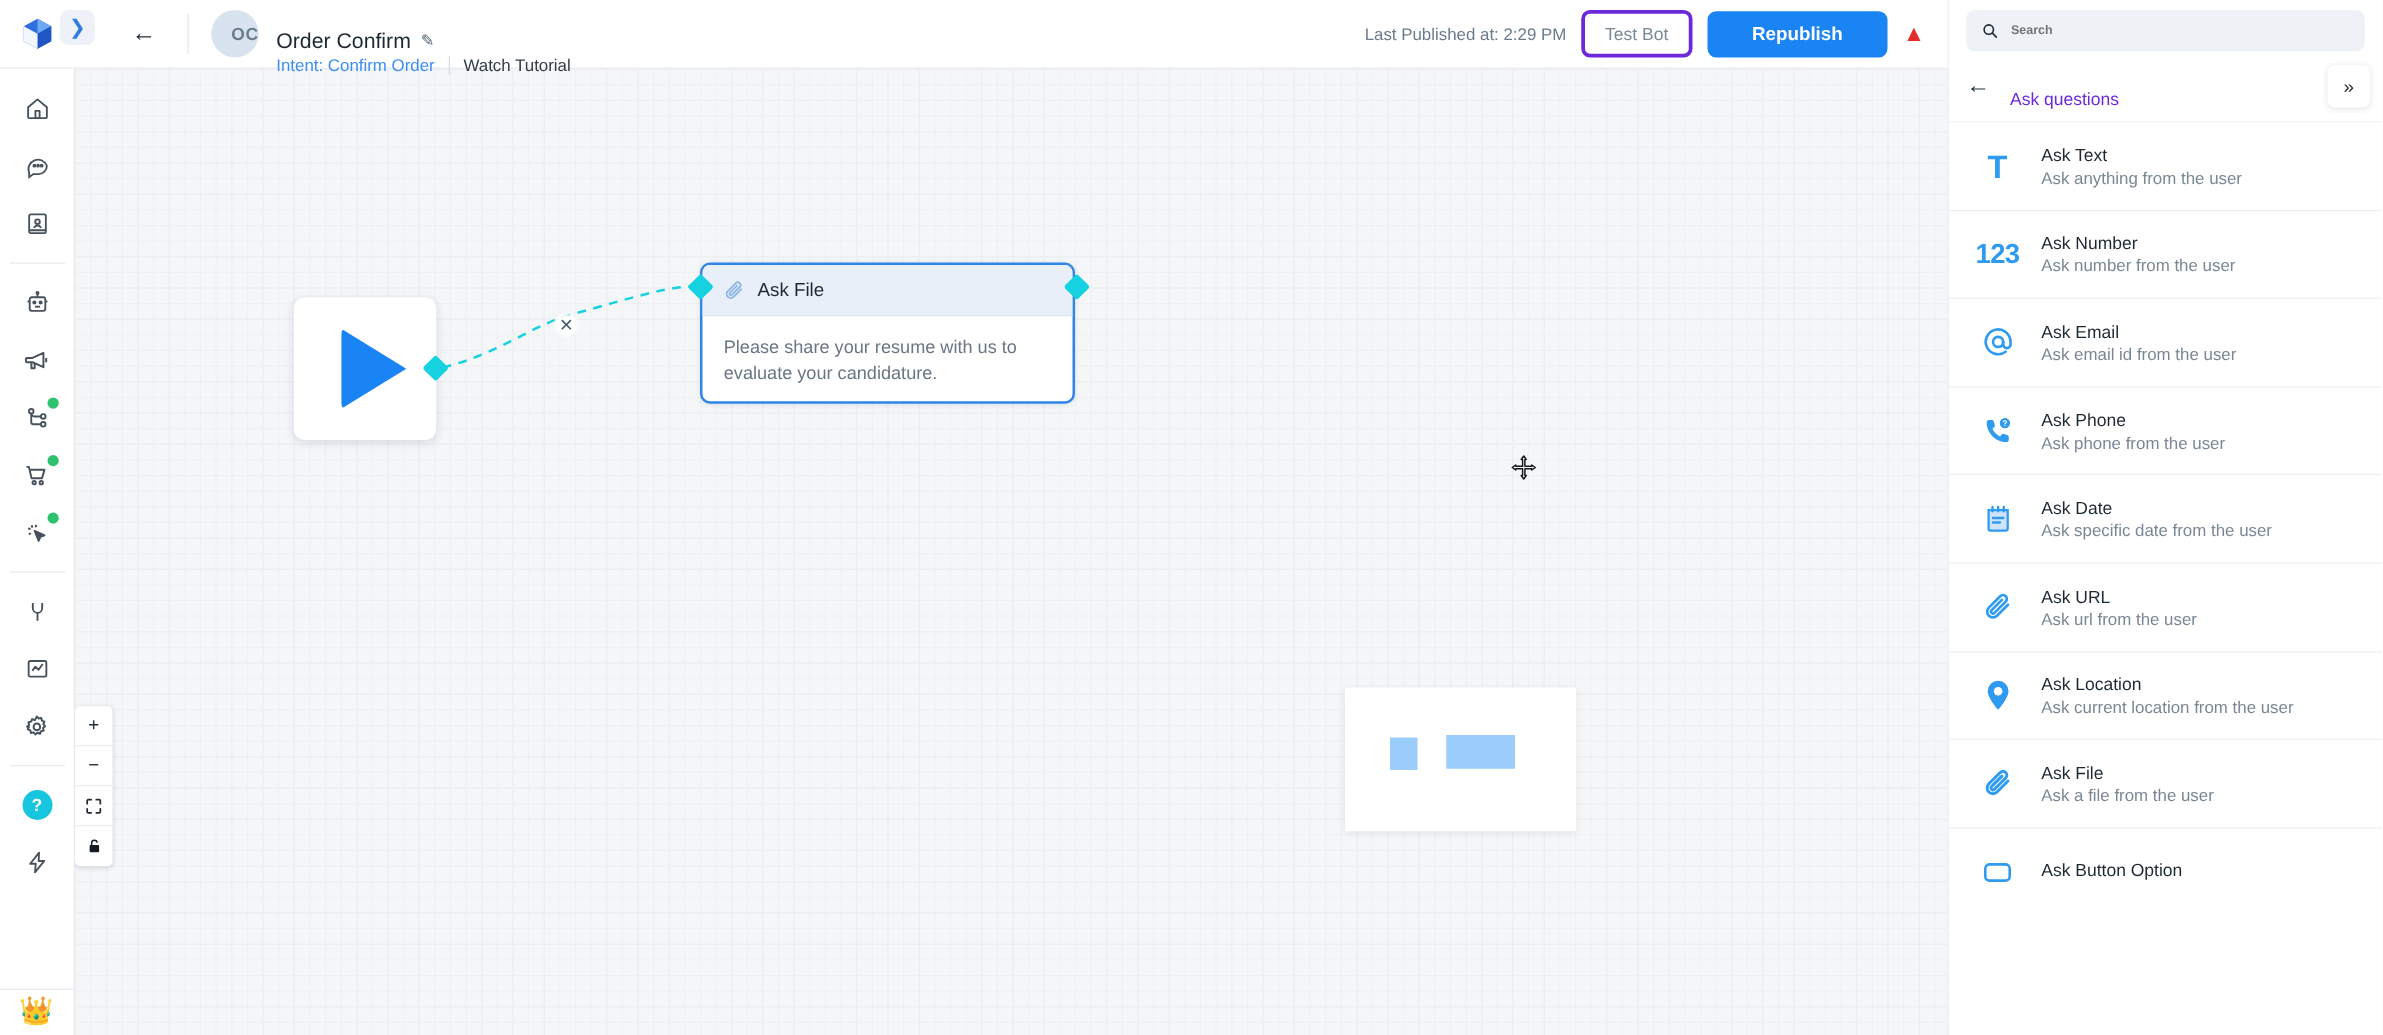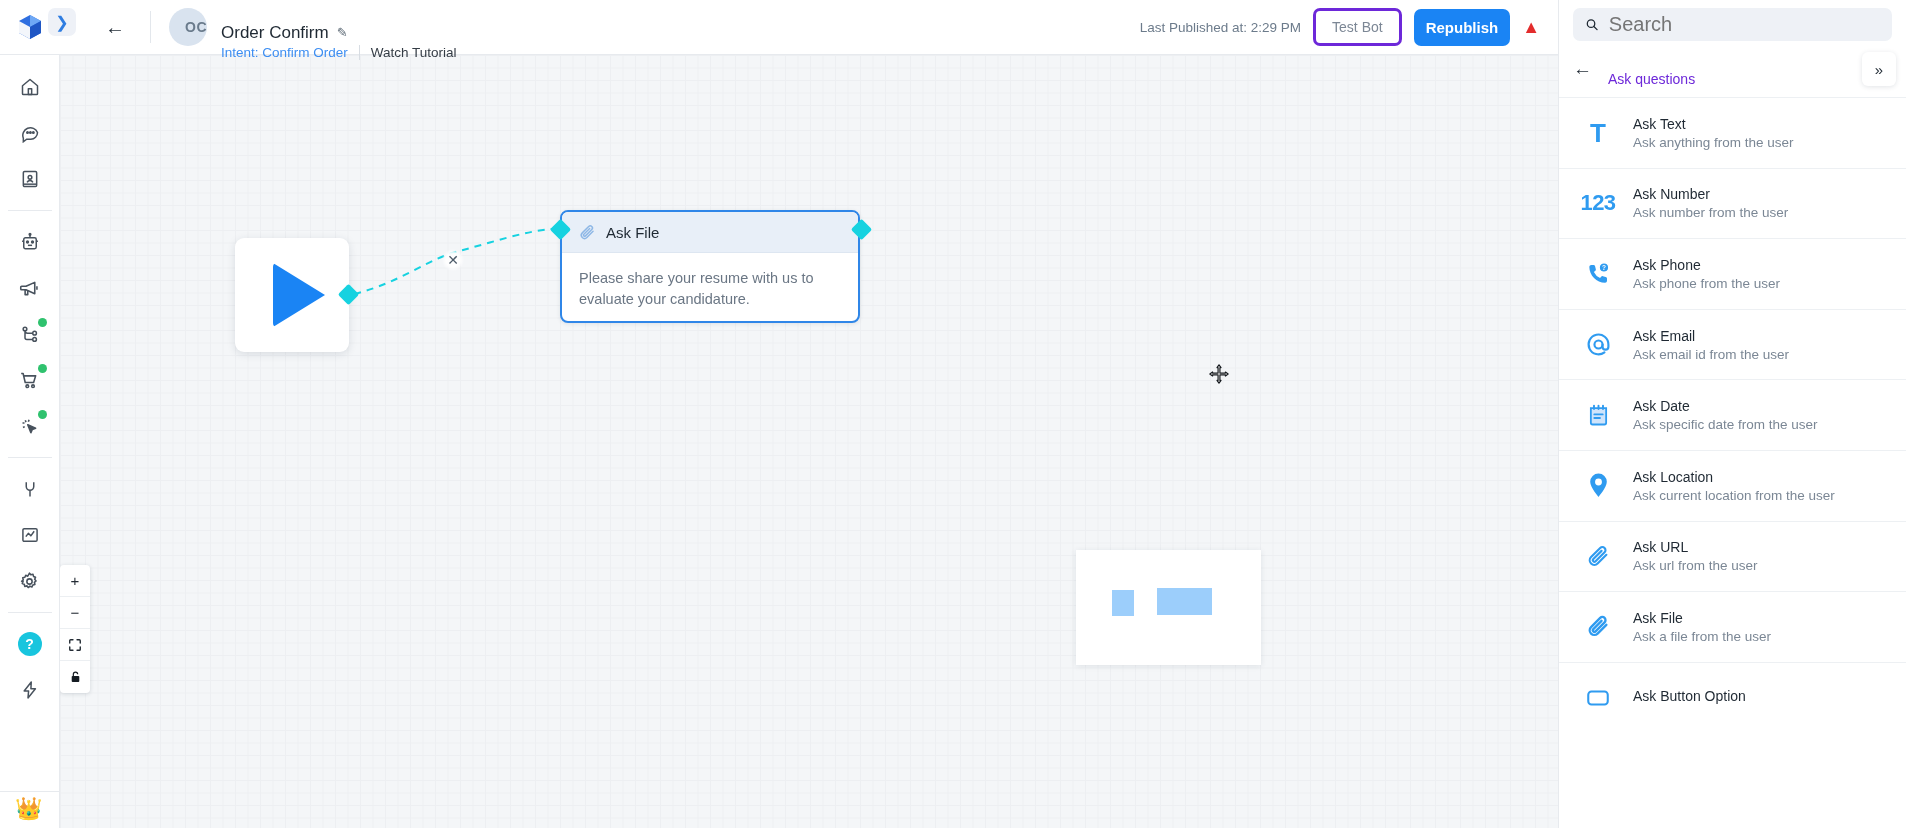--- a/index.html
+++ b/index.html
@@ -48,21 +48,21 @@
   .watch { color: #343c45; cursor: pointer; }
   .tb-right { margin-left: auto; display: flex; align-items: center; gap: 12px; padding-right: 18px; }
   .published { font-size: 13.5px; color: #6c7b8b; }
   .btn-test {
     border: 3px solid #6d28d9; background: #fff; color: #7c8795;
     font-size: 14px; padding: 8px 16px; border-radius: 7px; cursor: pointer;
     font-family: "Liberation Sans", sans-serif;
   }
   .btn-republish {
     background: #1a84f4; color: #fff; border: none;
-    font-size: 15px; font-weight: bold; padding: 10px 12px; border-radius: 7px;
+    font-size: 15px; font-weight: bold; padding: 10px 36px; border-radius: 7px;
     cursor: pointer; font-family: "Liberation Sans", sans-serif;
   }
   .warn-icon { color: #e32c2c; font-size: 18px; cursor: pointer; line-height: 1; }
 
   
   .rail {
     position: absolute; left: 0; top: 55px; width: 60px; height: 773px;
     background: #fff; border-right: 1px solid #e7eaee;
     display: flex; flex-direction: column; align-items: center;
     padding-top: 10px; z-index: 25;
@@ -178,22 +178,23 @@
     background: #fff; border-left: 1px solid #e7eaee; z-index: 20;
     display: flex; flex-direction: column;
   }
   .rp-search-wrap { padding: 8px 14px 0 14px; }
   .rp-search {
     display: flex; align-items: center; gap: 10px;
     background: #eef1f6; border-radius: 7px; height: 33px; padding: 0 12px;
   }
   .rp-search input {
     border: none; outline: none; background: transparent;
-    font-size: 20px; color: #9aa3ad; width: 100%;
+    font-size: 10px; color: #9aa3ad; width: 100%;
     font-family: "Liberation Sans", sans-serif;
+    font-weight: bold;
   }
   .rp-header {
     display: flex; align-items: center; height: 56px; padding: 0 10px 0 14px; gap: 16px;
   }
   .rp-back { color: #1f2933; font-size: 19px; cursor: pointer; display:flex; align-items:center; }
   .rp-title { font-size: 14px; color: #6d28d9; margin-top: 20px; }
   .rp-expand {
     margin-left: auto; width: 34px; height: 34px; border-radius: 6px;
     background: #fff; box-shadow: 0 1px 5px rgba(32,48,70,.13);
     display: flex; align-items: center; justify-content: center;
@@ -464,86 +465,86 @@
             <span class="num-ic">123</span>
           </div>
         <div class="rp-txt">
           <span class="rp-name">Ask Number</span>
           <span class="rp-desc">Ask number from the user</span>
         </div>
       </div>
 
       <div class="rp-item">
         <div class="rp-ic">
+          <svg width="27" height="27" viewBox="0 0 24 24" fill="none" stroke="#2f9bf0" stroke-width="1.9" stroke-linecap="round">
+            <circle cx="12" cy="12" r="3.6"></circle>
+            <path d="M15.6 12v1.9a2.6 2.6 0 0 0 5.2 0V12a8.8 8.8 0 1 0-3.5 7"></path>
+          </svg>
+        </div>
+        <div class="rp-txt">
+          <span class="rp-name">Ask Email</span>
+          <span class="rp-desc">Ask email id from the user</span>
+        </div>
+      </div>
+
+      <div class="rp-item">
+        <div class="rp-ic">
           <svg width="26" height="26" viewBox="0 0 24 24">
             <path d="M4 5.5c0-1 .8-1.8 1.8-1.8h2c.7 0 1.3.5 1.5 1.2l.7 2.6c.2.6 0 1.2-.5 1.6l-1.3 1a12 12 0 0 0 5.7 5.7l1-1.3c.4-.5 1-.7 1.6-.5l2.6.7c.7.2 1.2.8 1.2 1.5v2c0 1-.8 1.8-1.8 1.8C10.7 20 4 13.3 4 5.5z" fill="#2f9bf0"></path>
             <circle cx="17.5" cy="6" r="4.4" fill="#2f9bf0" stroke="#ffffff" stroke-width="1.2"></circle>
             <text x="17.5" y="8" font-size="6" fill="#ffffff" text-anchor="middle" font-family="Liberation Sans, sans-serif" font-weight="bold">?</text>
           </svg>
         </div>
         <div class="rp-txt">
           <span class="rp-name">Ask Phone</span>
           <span class="rp-desc">Ask phone from the user</span>
         </div>
       </div>
 
       <div class="rp-item">
         <div class="rp-ic">
-          <svg width="27" height="27" viewBox="0 0 24 24" fill="none" stroke="#2f9bf0" stroke-width="1.9" stroke-linecap="round">
-            <circle cx="12" cy="12" r="3.6"></circle>
-            <path d="M15.6 12v1.9a2.6 2.6 0 0 0 5.2 0V12a8.8 8.8 0 1 0-3.5 7"></path>
-          </svg>
-        </div>
-        <div class="rp-txt">
-          <span class="rp-name">Ask Email</span>
-          <span class="rp-desc">Ask email id from the user</span>
-        </div>
-      </div>
-
-      <div class="rp-item">
-        <div class="rp-ic">
           <svg width="27" height="27" viewBox="0 0 24 24">
             <path d="M5.2 5.5h13.6v13a1.5 1.5 0 0 1-1.5 1.5H6.7a1.5 1.5 0 0 1-1.5-1.5z" fill="#cfe4fb" stroke="#2f9bf0" stroke-width="1.6"></path>
             <path d="M8 3.2v3M12 3.2v3M16 3.2v3" stroke="#2f9bf0" stroke-width="1.7" stroke-linecap="round"></path>
             <path d="M8.3 11h7.4M8.3 14.2h5" stroke="#2f9bf0" stroke-width="1.7" stroke-linecap="round"></path>
           </svg>
         </div>
         <div class="rp-txt">
           <span class="rp-name">Ask Date</span>
           <span class="rp-desc">Ask specific date from the user</span>
         </div>
       </div>
 
       <div class="rp-item">
         <div class="rp-ic">
+          <svg width="27" height="27" viewBox="0 0 24 24" fill="none" stroke="#2f9bf0" stroke-width="1.9" stroke-linecap="round">
+            <path d="M19 10.5 11.2 18.3a4.1 4.1 0 0 1-5.8-5.8l8.1-8.1a2.7 2.7 0 0 1 3.9 3.9l-8 8a1.4 1.4 0 0 1-2-2l7.3-7.3"></path>
+          </svg>
+        </div>
+        <div class="rp-txt">
+          <span class="rp-name">Ask URL</span>
+          <span class="rp-desc">Ask url from the user</span>
+        </div>
+      </div>
+
+      <div class="rp-item">
+        <div class="rp-ic">
           <svg width="25" height="27" viewBox="0 0 24 26">
             <path d="M12 1.5a8 8 0 0 1 8 8c0 5.6-8 14.5-8 14.5S4 15.1 4 9.5a8 8 0 0 1 8-8z" fill="#2f9bf0"></path>
             <circle cx="12" cy="9.6" r="3.3" fill="#ffffff"></circle>
           </svg>
         </div>
         <div class="rp-txt">
           <span class="rp-name">Ask Location</span>
           <span class="rp-desc">Ask current location from the user</span>
         </div>
       </div>
 
       <div class="rp-item">
         <div class="rp-ic">
-          <svg width="27" height="27" viewBox="0 0 24 24" fill="none" stroke="#2f9bf0" stroke-width="1.9" stroke-linecap="round">
-            <path d="M19 10.5 11.2 18.3a4.1 4.1 0 0 1-5.8-5.8l8.1-8.1a2.7 2.7 0 0 1 3.9 3.9l-8 8a1.4 1.4 0 0 1-2-2l7.3-7.3"></path>
-          </svg>
-        </div>
-        <div class="rp-txt">
-          <span class="rp-name">Ask URL</span>
-          <span class="rp-desc">Ask url from the user</span>
-        </div>
-      </div>
-
-      <div class="rp-item">
-        <div class="rp-ic">
           <svg width="27" height="27" viewBox="0 0 24 24" fill="none" stroke="#2f9bf0" stroke-width="2.1" stroke-linecap="round">
             <path d="M19 10.5 11.2 18.3a4.1 4.1 0 0 1-5.8-5.8l8.1-8.1a2.7 2.7 0 0 1 3.9 3.9l-8 8a1.4 1.4 0 0 1-2-2l7.3-7.3"></path>
           </svg>
         </div>
         <div class="rp-txt">
           <span class="rp-name">Ask File</span>
           <span class="rp-desc">Ask a file from the user</span>
         </div>
       </div>
 

